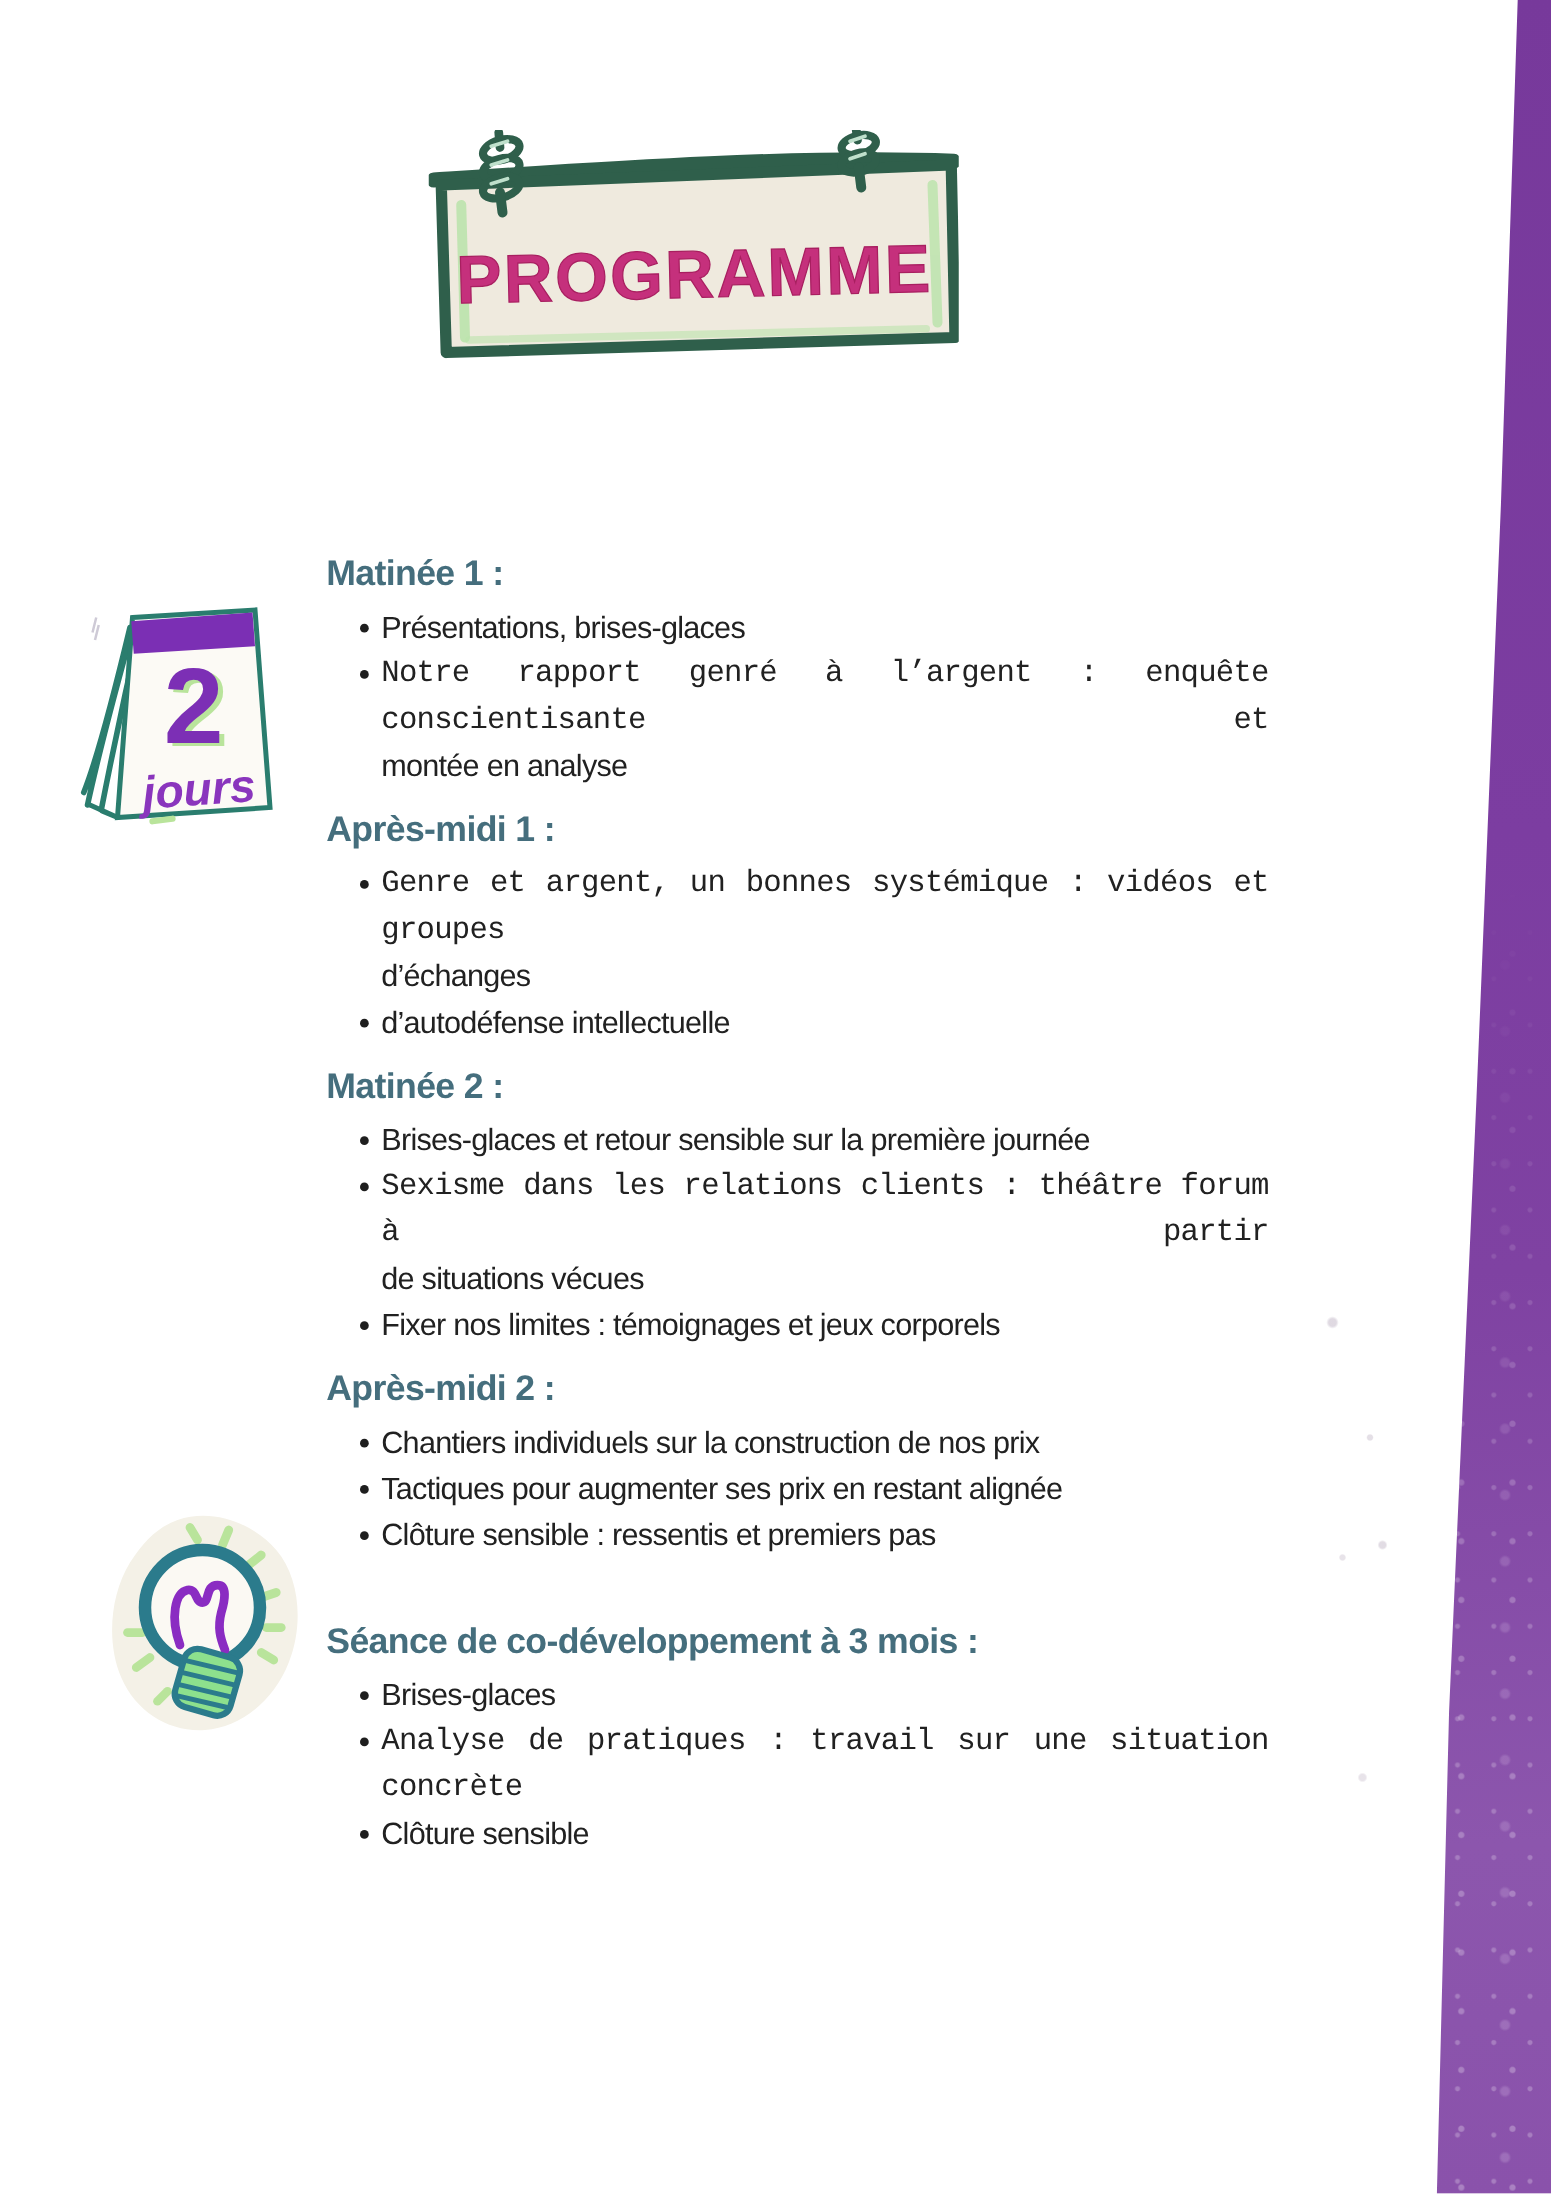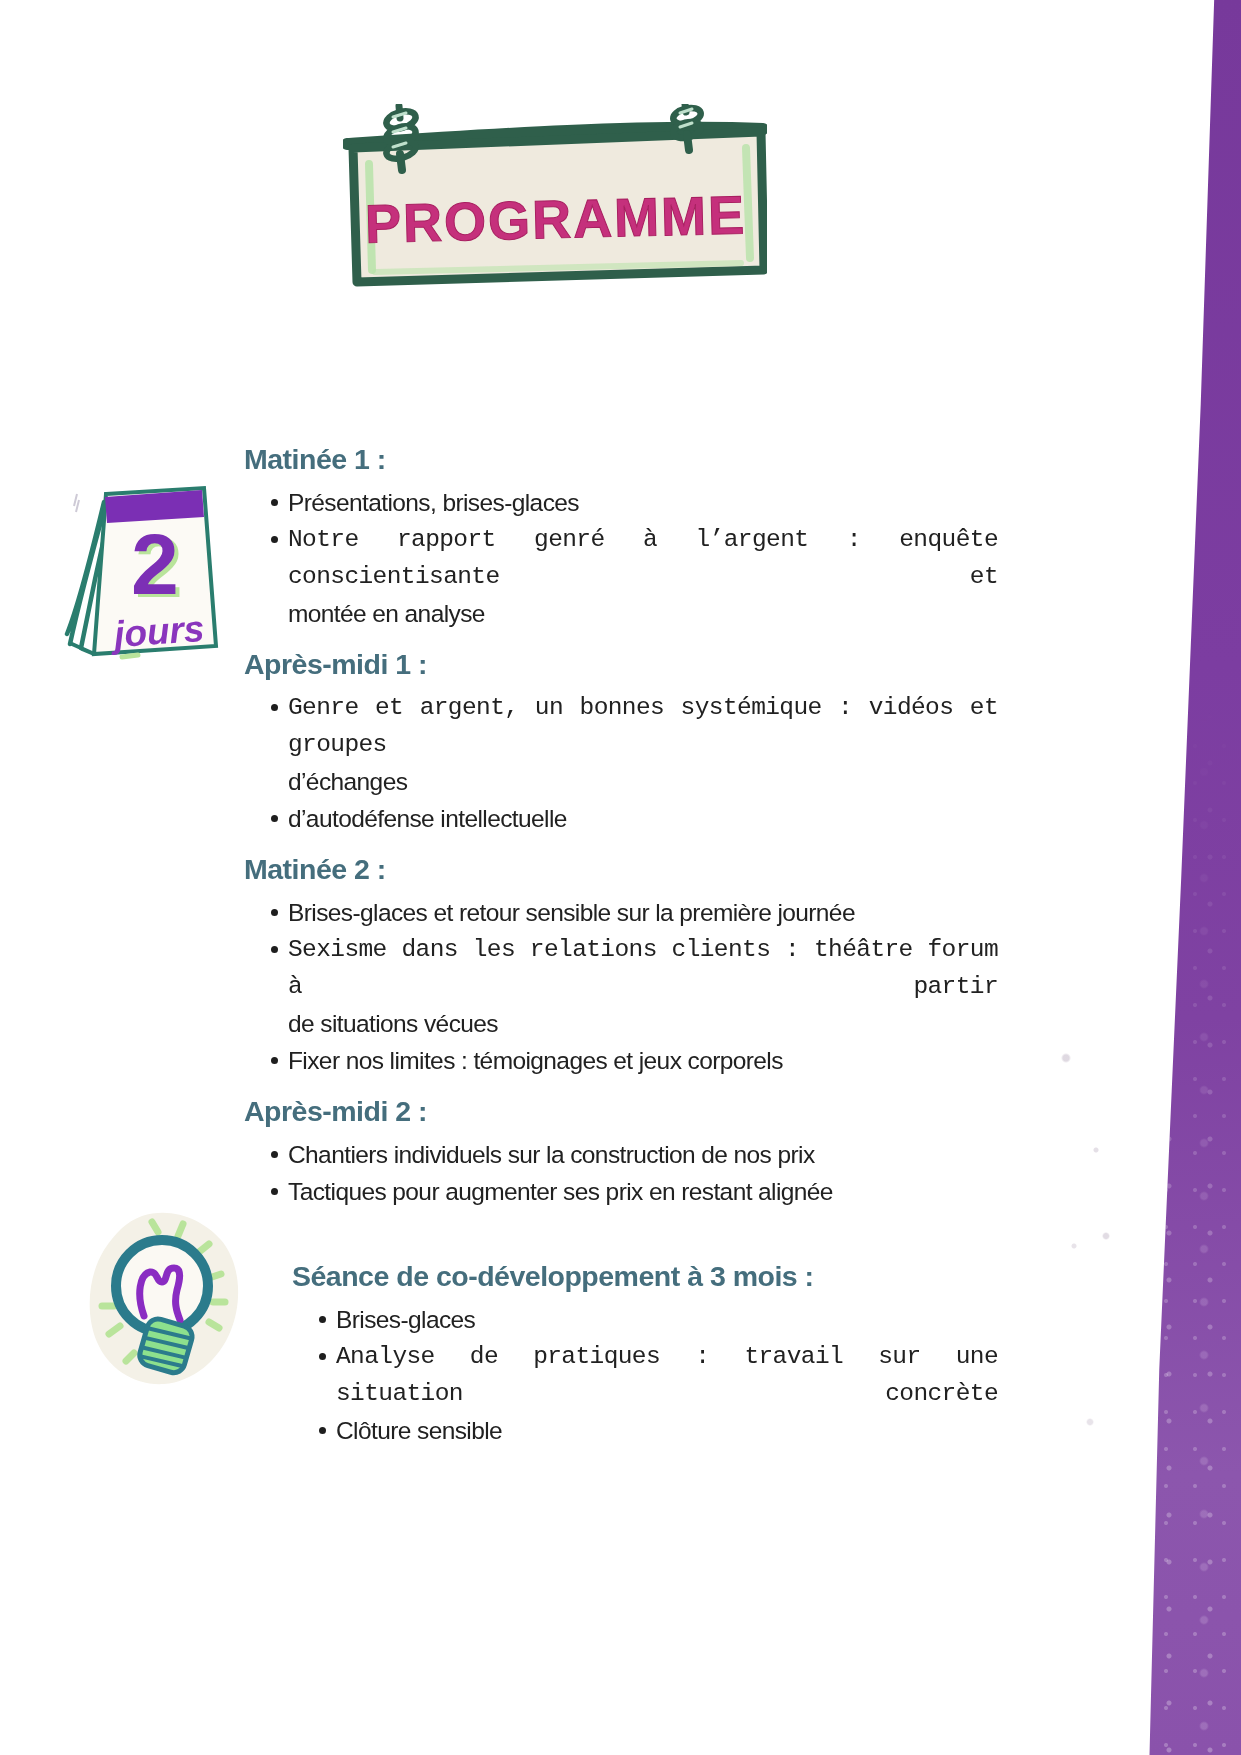--- a/index.html
+++ b/index.html
@@ -35,27 +35,27 @@
     background-repeat:no-repeat;}
 
   
   .sign{position:absolute;left:343px;top:104px;width:424px;height:184px;}
 
   
   .calendar{position:absolute;left:64px;top:476px;width:172px;height:186px;}
   .bulb{position:absolute;left:82px;top:1210px;width:166px;height:178px;}
 
   
-  .content{position:absolute;left:244px;top:441px;width:754px;}
+  .content{position:absolute;left:261px;top:441px;width:754px;}
   .heading{
     margin:0 0 6px 0;font-weight:bold;font-size:28.5px;line-height:37px;
     color:#456e7d;letter-spacing:-0.5px;
   }
   .section{margin-bottom:14px;}
-  .section.gap{margin-top:48px;margin-left:48px;}
+  .section.gap{margin-top:48px;}
   .item{position:relative;padding-left:44px;}
   .item::before{
     content:"";position:absolute;left:27px;top:15px;width:7px;height:7px;
     border-radius:50%;background:#1e1e1e;
   }
   .line{
     font-size:24.5px;line-height:37px;color:#212121;letter-spacing:-0.6px;
   }
   .line.just{text-align:justify;text-align-last:justify;font-family:Liberation Mono, monospace;}
 </style>
@@ -176,20 +176,23 @@
     </div>
 
     <div class="section">
       <h3 class="heading">Après-midi 2 :</h3>
       <div class="item">
         <div class="line">Chantiers individuels sur la construction de nos prix</div>
       </div>
       <div class="item">
         <div class="line">Tactiques pour augmenter ses prix en restant alignée</div>
       </div>
+      <div class="item">
+        <div class="line">Clôture sensible : ressentis et premiers pas</div>
+      </div>
     </div>
 
     <div class="section gap">
       <h3 class="heading">Séance de co-développement à 3 mois :</h3>
       <div class="item">
         <div class="line">Brises-glaces</div>
       </div>
       <div class="item">
         <div class="line just">Analyse de pratiques : travail sur une situation concrète</div>
       </div>

